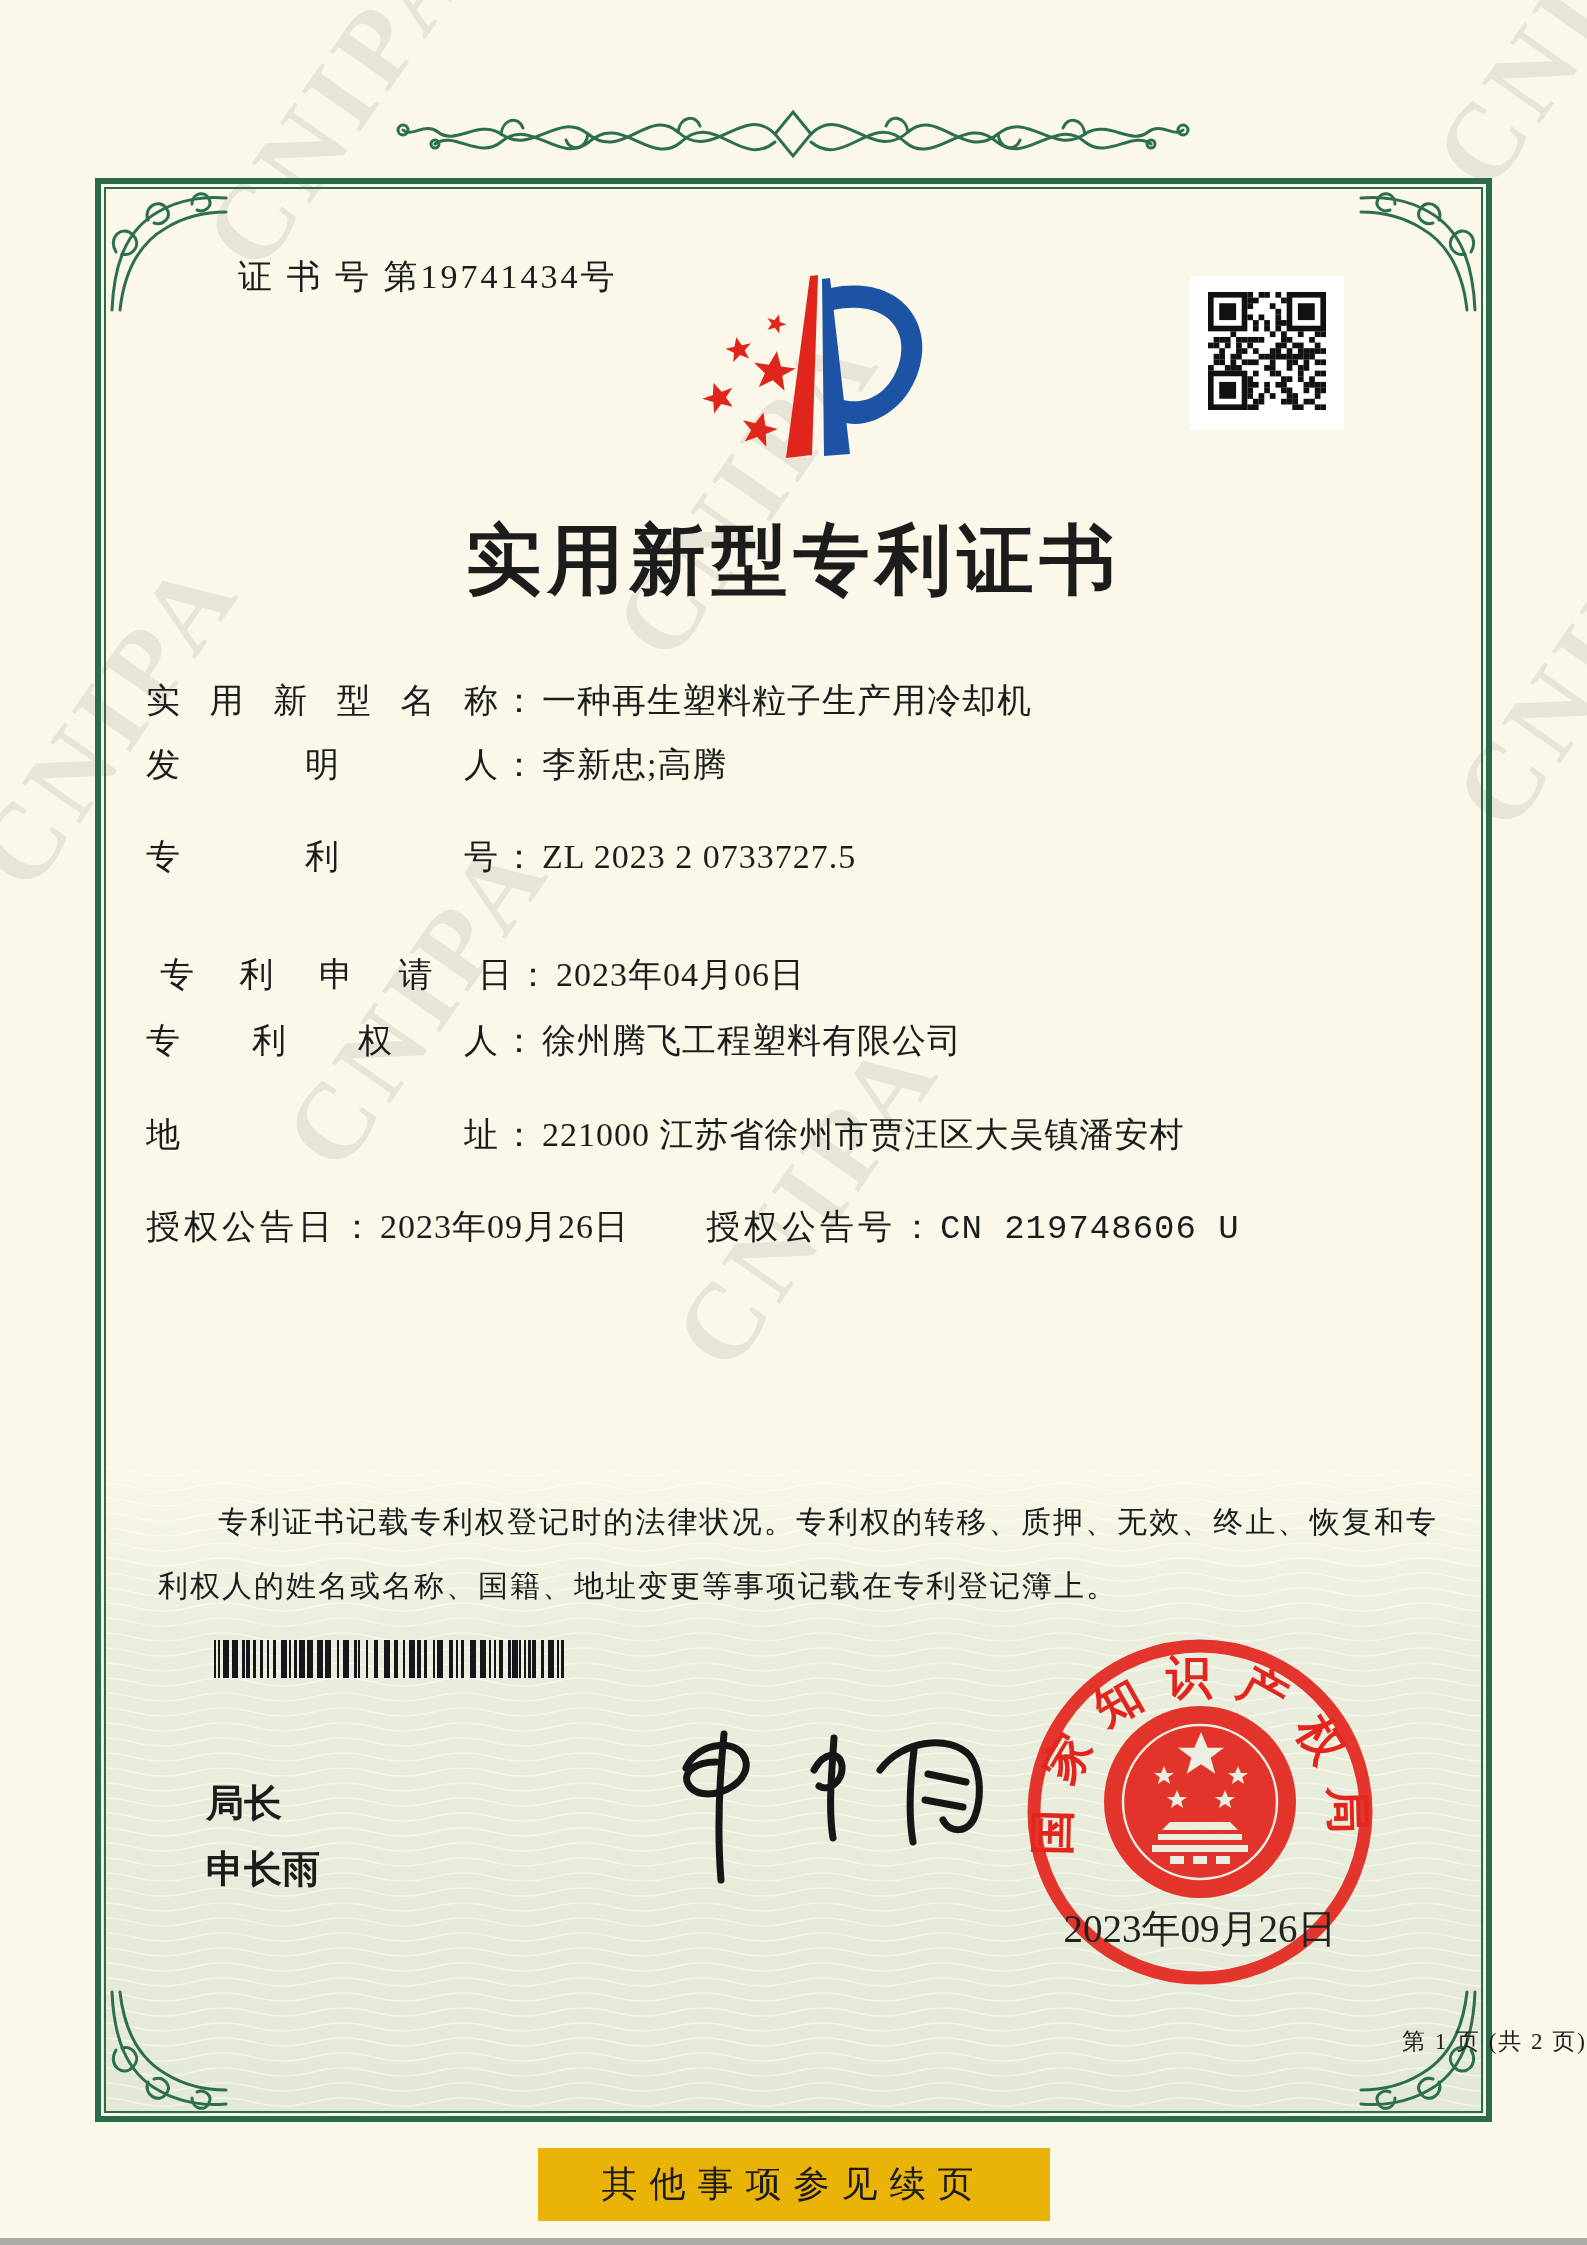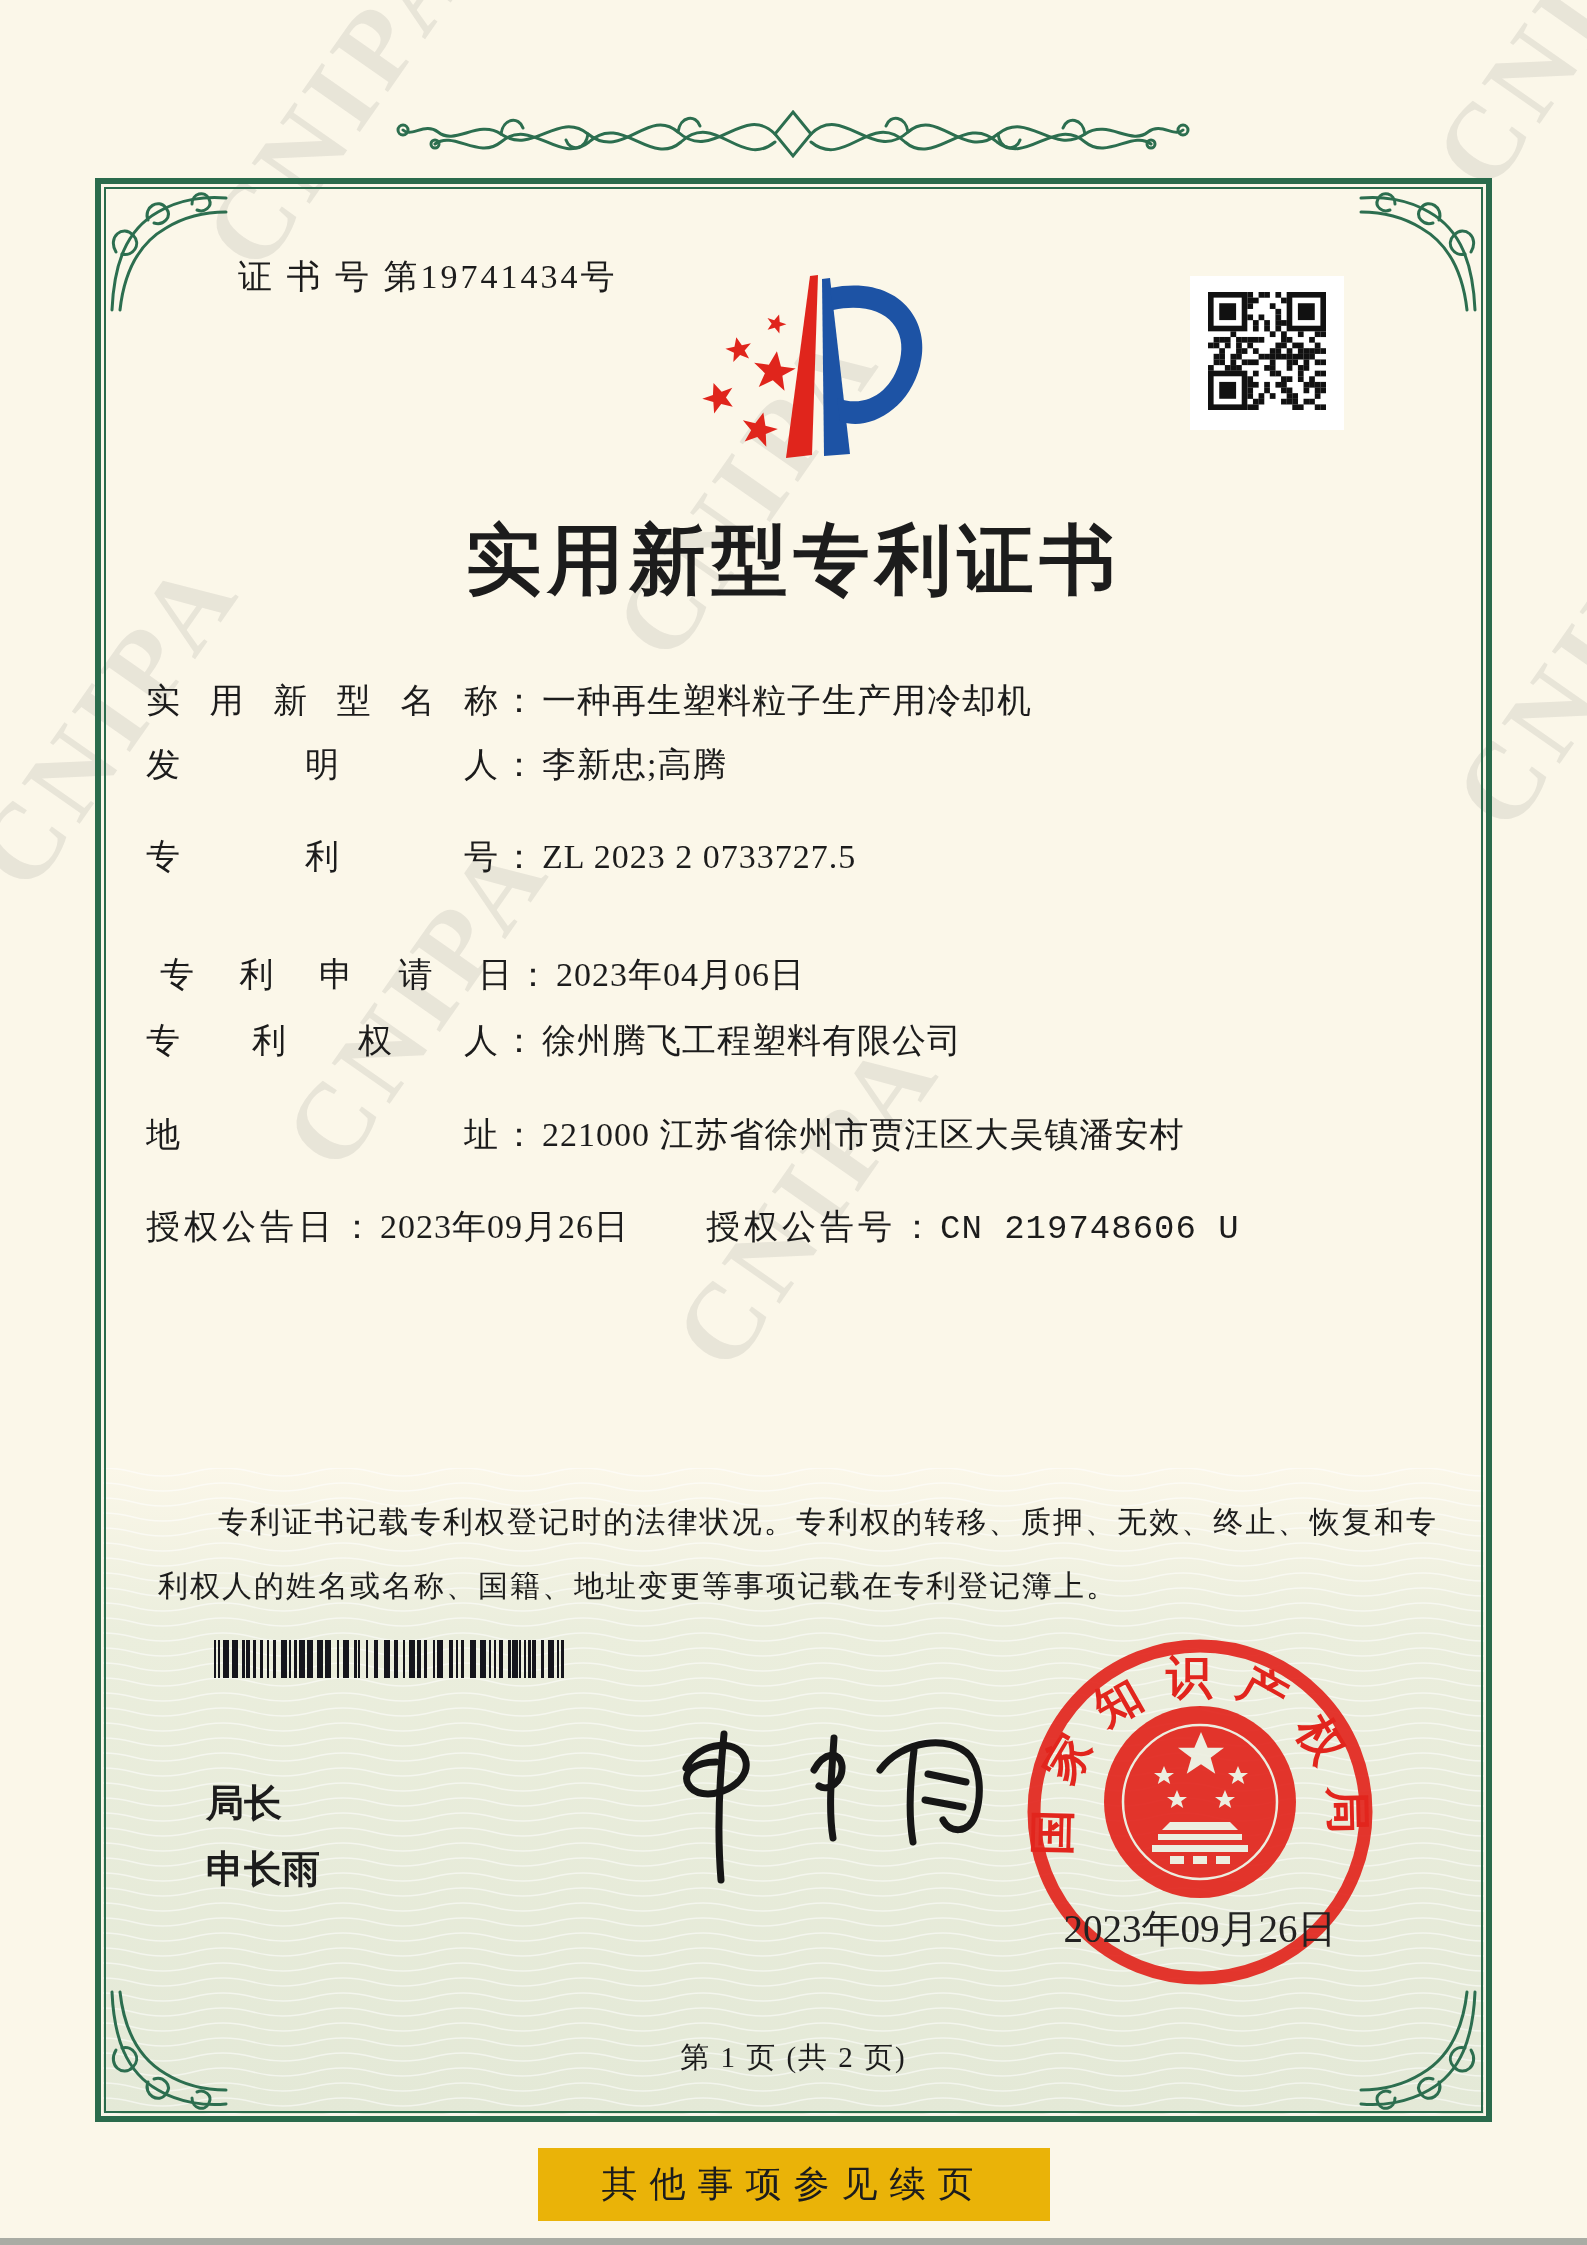--- a/index.html
+++ b/index.html
@@ -61,21 +61,21 @@
   .para{
     position:absolute; left:158px; width:1280px; font-size:30px; line-height:64px;
     letter-spacing:2px; text-indent:2em; text-align:justify; z-index:4;
   }
   
   .barcode{position:absolute; left:214px; top:1640px; z-index:4;}
   .sig-title{position:absolute; left:206px; top:1778px; font-family:"Liberation Sans","DejaVu Sans",sans-serif; font-weight:700; font-size:38px; z-index:4;}
   .sig-name{position:absolute; left:206px; top:1844px; font-family:"Liberation Sans","DejaVu Sans",sans-serif; font-weight:700; font-size:38px; z-index:4;}
   .signature{position:absolute; left:628px; top:1712px; width:400px; height:178px; z-index:4;}
   .seal{position:absolute; left:1012px; top:1624px; width:376px; height:376px; z-index:5;}
-  .page-info{position:absolute; left:0; right:0; top:2026px; text-align:center; font-size:29px; letter-spacing:2px; z-index:4;margin-top:12px;}
+  .page-info{position:absolute; left:0; right:0; top:2026px; text-align:right; font-size:23px; letter-spacing:2px; z-index:4;}
   .footer-note{
     position:absolute; left:50%; transform:translateX(-50%); top:2148px;
     background:#eab308; padding:12px 64px; font-size:36px; letter-spacing:12px;
     white-space:nowrap; z-index:4;
   }
   .bottom-strip{position:absolute; left:0; right:0; bottom:0; height:7px; background:#a9aca4; z-index:6;}
 </style>
 </head>
 <body>
 

